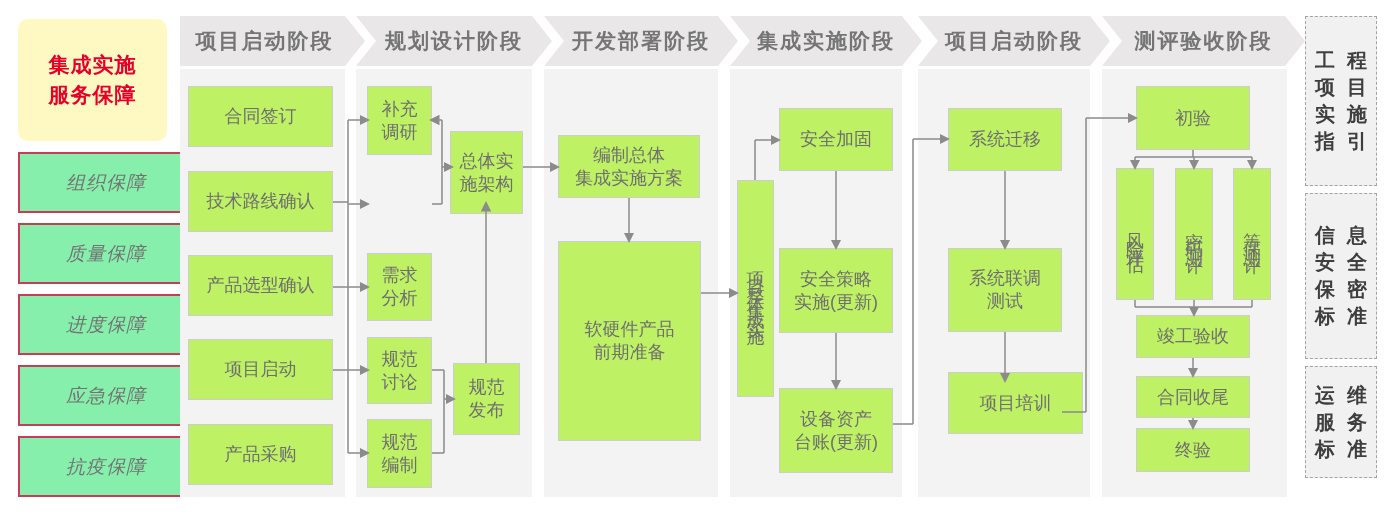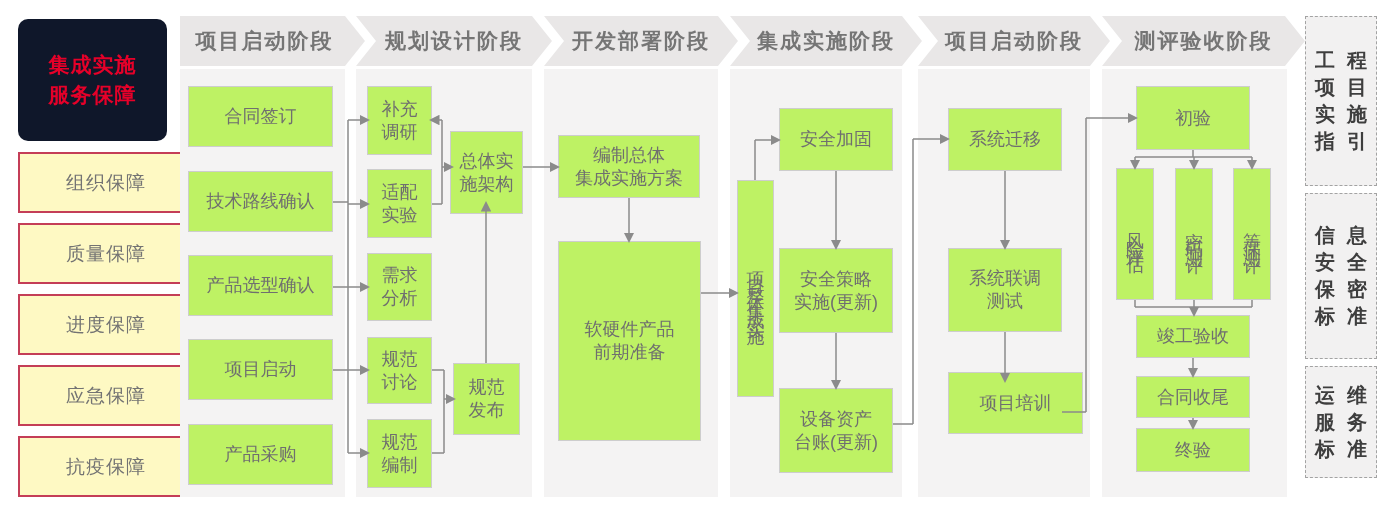--- a/index.html
+++ b/index.html
@@ -3,30 +3,30 @@
 <meta charset="utf-8">
 <style>
   html,body{margin:0;padding:0;background:#ffffff;}
   .canvas{
     position:relative;width:1391px;height:515px;background:#ffffff;
     font-family:"Liberation Sans",sans-serif;overflow:hidden;
   }
   
   .title-card{
     position:absolute;left:18px;top:19px;width:149px;height:122px;
-    background:#0f172a;border-radius:10px;
+    background:#fef9c3;border-radius:10px;
     display:flex;align-items:center;justify-content:center;text-align:center;
     color:#e60029;font-size:21px;font-weight:bold;line-height:30px;white-space:pre-line;
     letter-spacing:1px;
   }
   .assure{
     position:absolute;left:18px;width:176px;height:61px;box-sizing:border-box;
-    background:#fef9c3;border:2px solid #c43e57;
+    background:#86efac;border:2px solid #c43e57;
     display:flex;align-items:center;justify-content:center;
-    color:#737373;font-size:19px;letter-spacing:1px;
+    color:#737373;font-size:19px;letter-spacing:1px;font-style:italic;
   }
   
   .colbg{position:absolute;top:69px;height:428px;background:#f4f3f3;}
   
   .band{
     position:absolute;top:16px;height:50px;background:#e9e7e7;
     display:flex;align-items:center;justify-content:center;
     color:#757575;font-size:21px;font-weight:bold;letter-spacing:2px;
     box-sizing:border-box;
   }
@@ -81,22 +81,20 @@
   <div class="band band-notch" style="left:1102px;width:203px">测评验收阶段</div>
 
   <div class="box" style="left:188px;top:86px;width:145px;height:61px">合同签订</div>
   <div class="box" style="left:188px;top:171px;width:145px;height:61px">技术路线确认</div>
   <div class="box" style="left:188px;top:255px;width:145px;height:61px">产品选型确认</div>
   <div class="box" style="left:188px;top:339px;width:145px;height:61px">项目启动</div>
   <div class="box" style="left:188px;top:424px;width:145px;height:61px">产品采购</div>
 
   <div class="box" style="left:367px;top:86px;width:65px;height:69px">补充
 调研</div>
-  <div class="box" style="left:367px;top:169px;width:65px;height:69px">适配
-实验</div>
   <div class="box" style="left:367px;top:253px;width:65px;height:68px">需求
 分析</div>
   <div class="box" style="left:367px;top:337px;width:65px;height:67px">规范
 讨论</div>
   <div class="box" style="left:367px;top:419px;width:65px;height:69px">规范
 编制</div>
   <div class="box" style="left:450px;top:131px;width:73px;height:83px">总体实
 施架构</div>
   <div class="box" style="left:453px;top:363px;width:67px;height:72px">规范
 发布</div>

